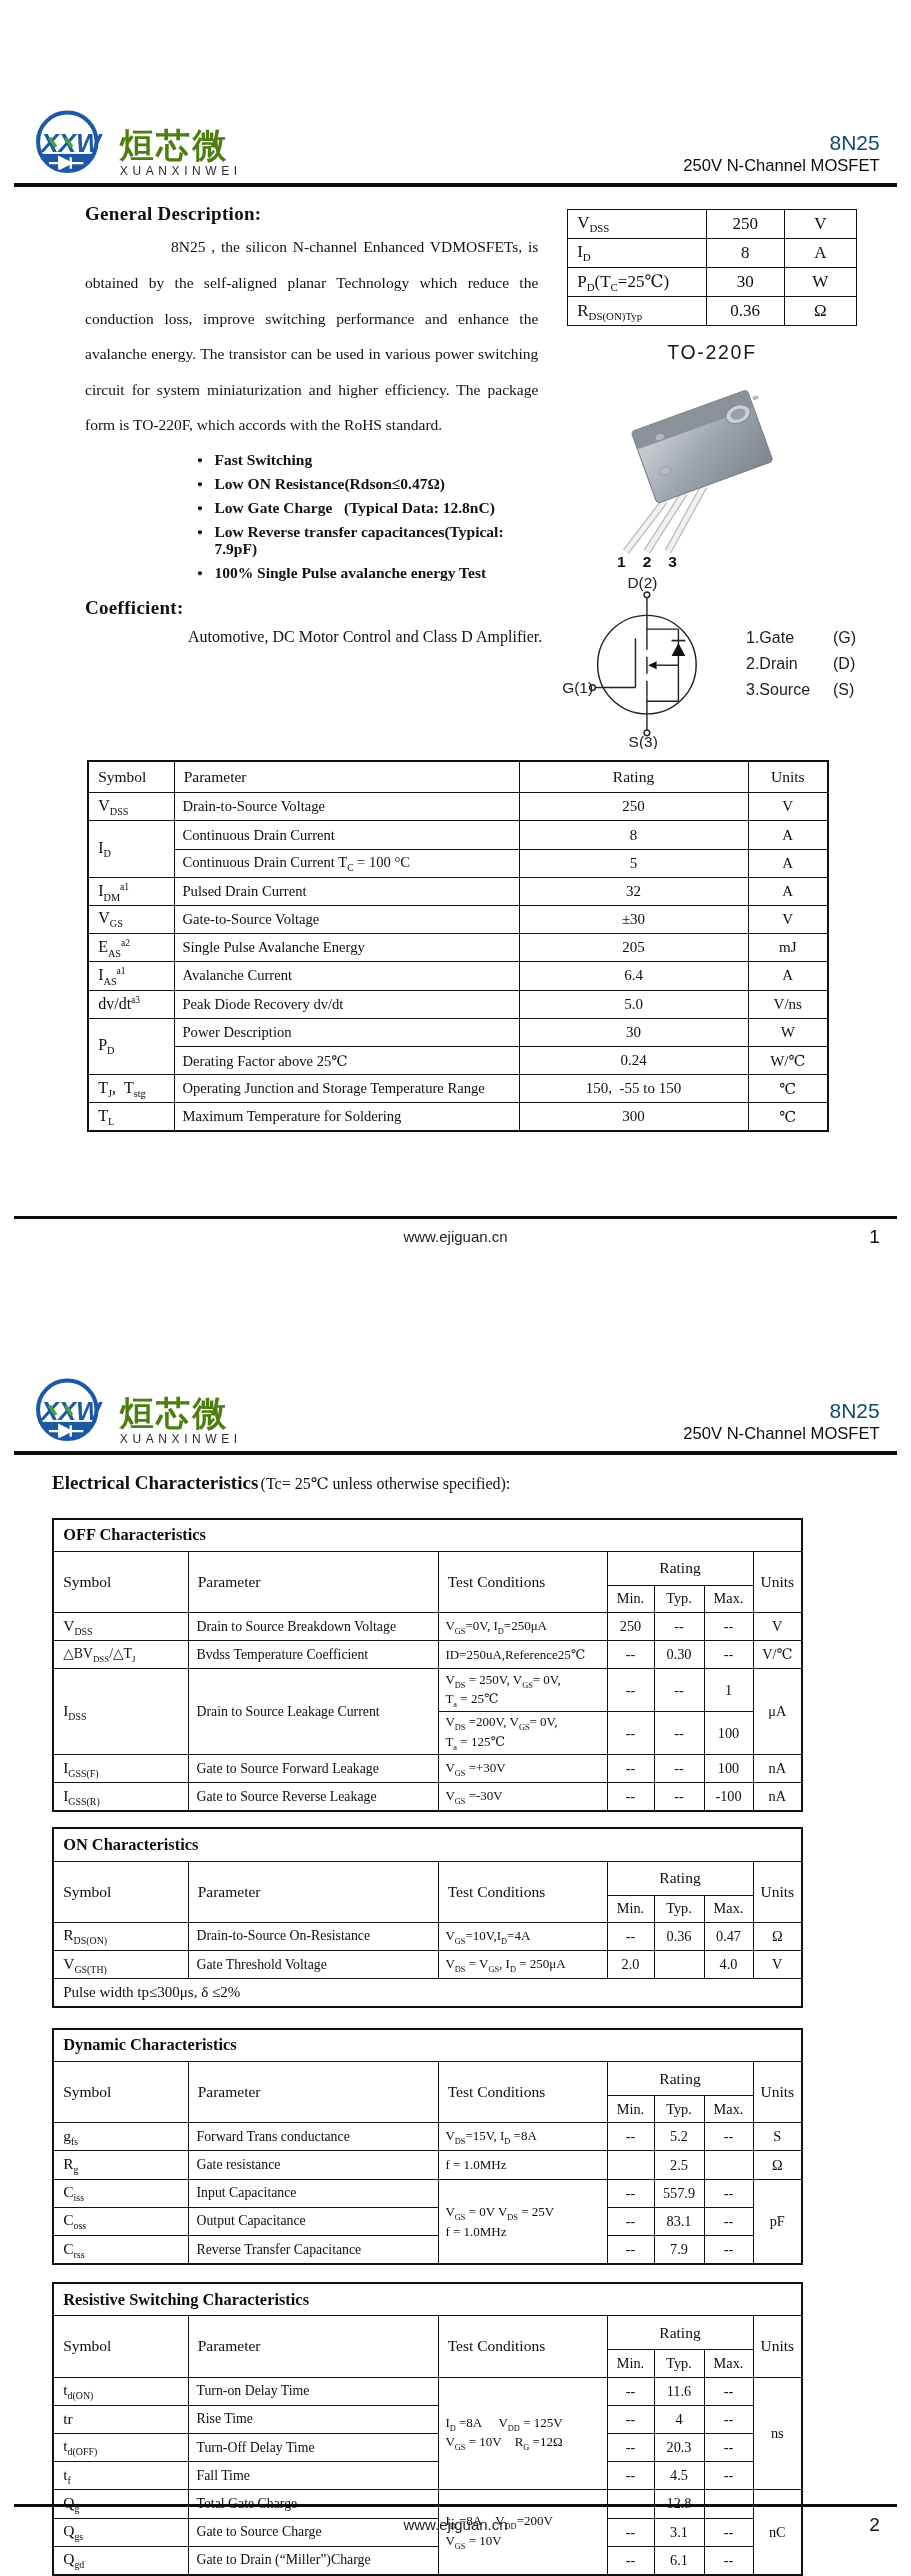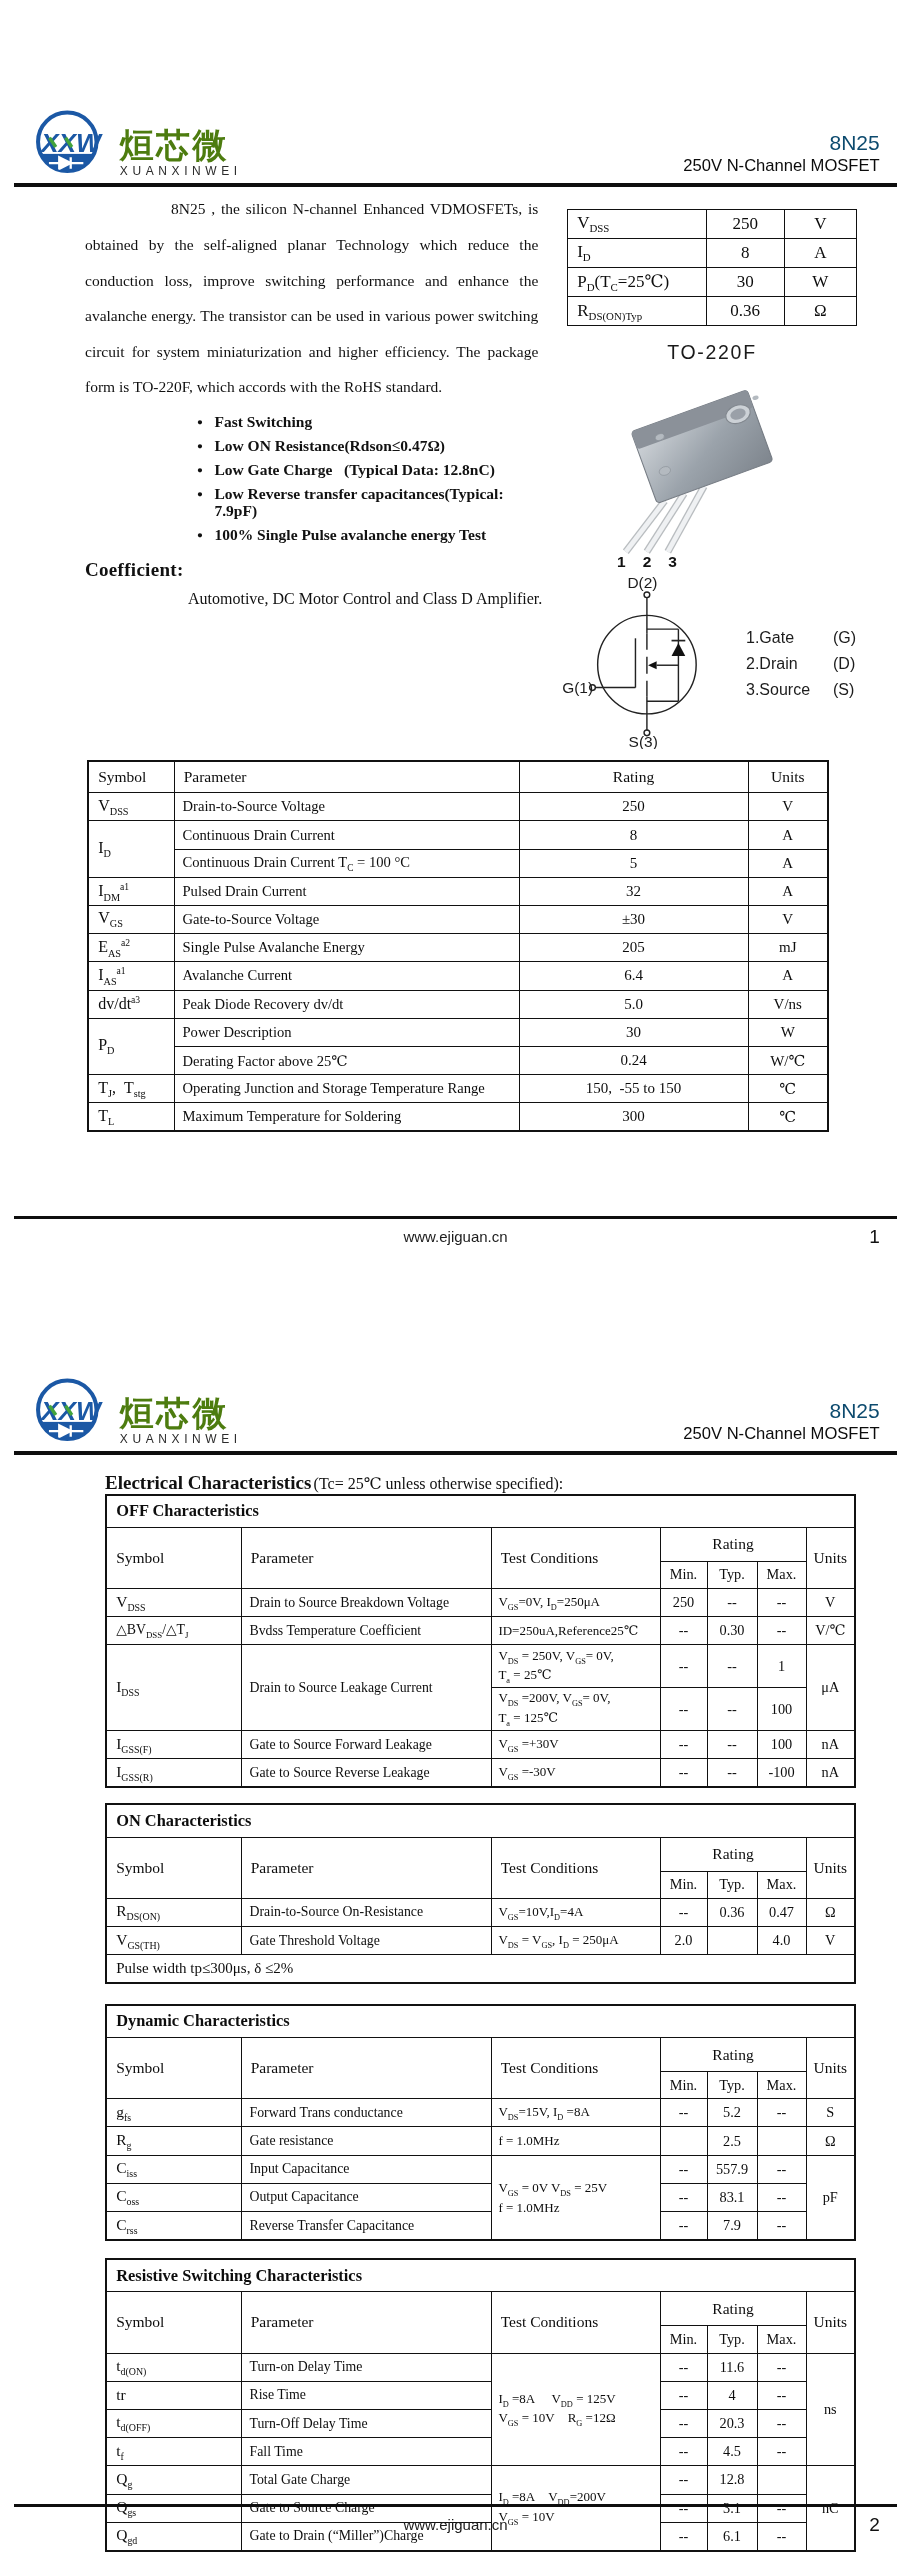--- a/index.html
+++ b/index.html
@@ -49,34 +49,34 @@
   .abstbl{margin:8px 0 0 87px;width:741px;border:2.3px solid #111;}
   .abstbl td{height:25px;}
   .a-hc{font-size:15.5px;}
   .a-sym{text-align:left;padding-left:9.2px;font-size:16px;}
   .a-par{text-align:left;padding-left:8px;font-size:14.6px;}
   .a-rat{text-align:center;font-size:15px;}
   .a-uni{text-align:center;font-size:15px;}
   .hl{text-align:left;padding-left:9.2px;}
   .hcen{text-align:center;}
   
-  .p2-main{padding-left:105px;}
+  .p2-main{padding-left:52px;}
   .elec-head{margin-top:17px;}
   .t2{width:749px;border:2.3px solid #111;}
   .t2 td{height:25px;}
   .t2 .title{font-weight:bold;font-size:16.4px;text-align:left;padding-left:9.2px;height:29px;}
   .t2 .hc{font-size:15.5px;}
   .t2 .hs{font-size:14.3px;text-align:center;height:24px;}
   .sym{text-align:left;padding-left:9.2px;font-size:15.5px;}
   .par{text-align:left;padding-left:8px;font-size:13.8px;}
   .tst{text-align:left;padding-left:6.9px;font-size:13px;line-height:1.35;white-space:pre-line;}
   .num{text-align:center;font-size:14.3px;}
   .uni{text-align:center;font-size:14.3px;}
   .note{font-size:15px;text-align:left;padding-left:9.2px;height:24px;}
-  .mt1{margin-top:0;} .mt2{margin-top:15px;} .mt3{margin-top:19.5px;} .mt4{margin-top:17px;}
+  .mt1{margin-top:24px;} .mt2{margin-top:15px;} .mt3{margin-top:19.5px;} .mt4{margin-top:17px;}
   
   .to220-label{width:290px;margin:15px 0 0 23px;text-align:center;font-family:"Liberation Sans",sans-serif;font-size:19.5px;letter-spacing:1.7px;color:#1a1a1a;}
   .pkg{display:block;margin:2.3px 0 0 34px;}
   .pins{display:flex;gap:17px;margin:-2.3px 0 0 73px;font-family:"Liberation Sans",sans-serif;font-weight:bold;font-size:15.5px;color:#111;}
   .mosfig{position:relative;height:178px;margin-top:2.3px;}
   .mosfet{position:absolute;left:17px;top:0;}
   .mosfet text{font-family:"Liberation Sans",sans-serif;font-size:27px;fill:#1c1c1c;}
   .legend{position:absolute;left:202px;top:55px;font-family:"Liberation Sans",sans-serif;font-size:16px;color:#1c1c1c;}
   .legend-row{display:flex;margin-bottom:8px;}
   .legend-row .nm{width:87px;}
@@ -113,20 +113,21 @@
       </div>
     </div>
     <div class="title-blk">
       <div class="part-no">8N25</div>
       <div class="subtitle">250V N-Channel MOSFET</div>
     </div>
   </div>
 
   <div class="p1-main">
     <div class="p1-left">
+      <h2 class="sec">General Description:</h2>
       <p class="gd-para">8N25 , the silicon N-channel Enhanced VDMOSFETs, is obtained by the self-aligned planar Technology which reduce the conduction loss, improve switching performance and enhance the avalanche energy. The transistor can be used in various power switching circuit for system miniaturization and higher efficiency. The package form is TO-220F, which accords with the RoHS standard.</p>
       <ul class="feat-list">
         <li>
             <span class="dot">●</span>
             <span>Fast Switching</span>
           </li>
         <li>
             <span class="dot">●</span>
             <span>Low ON Resistance(Rdson≤0.47Ω)</span>
           </li>

